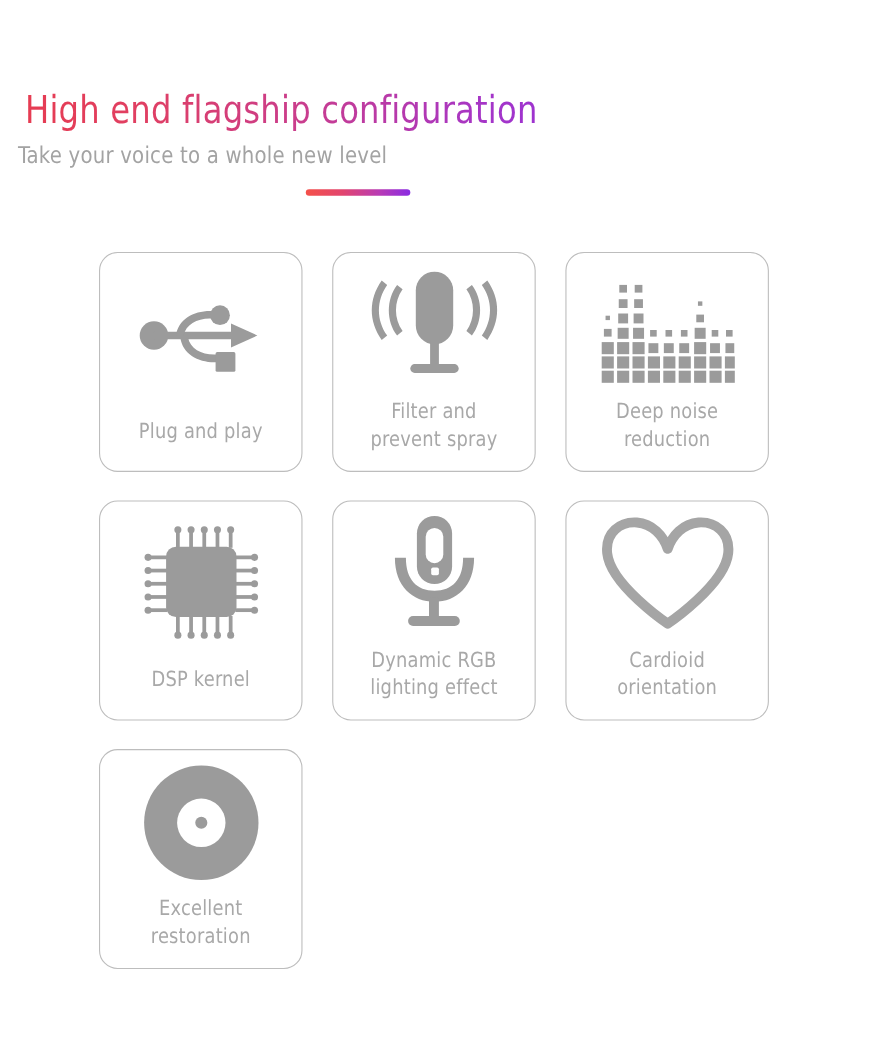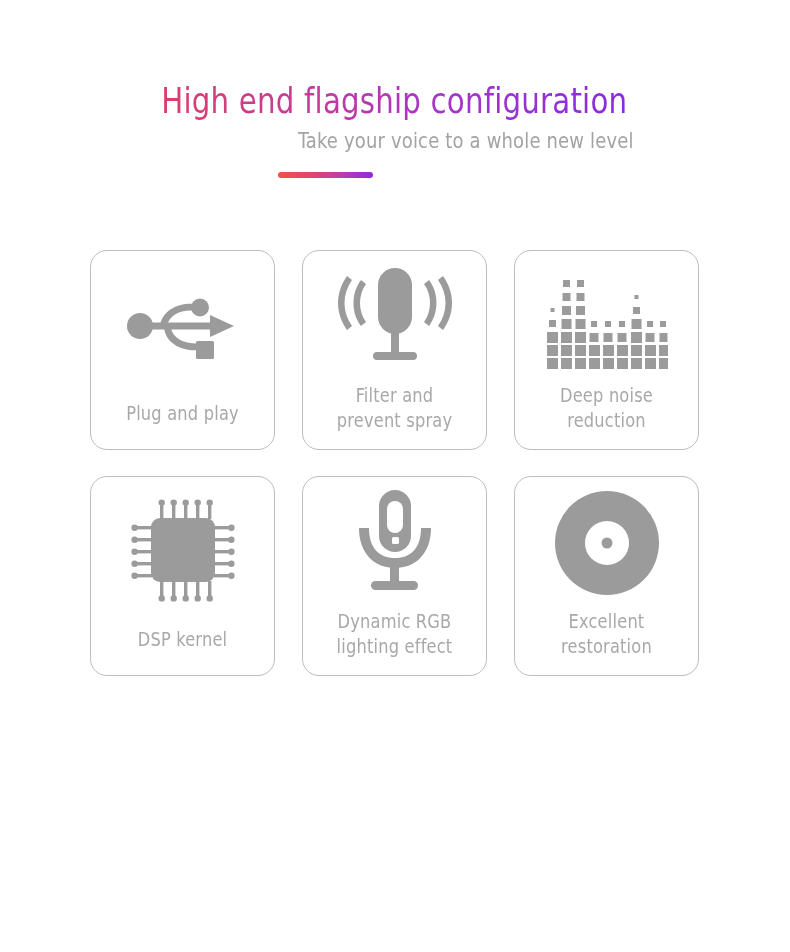--- a/index.html
+++ b/index.html
@@ -4,21 +4,21 @@
 <style>
   html,body{margin:0;padding:0;}
   body{
     width:790px;height:952px;background:#ffffff;
     font-family:"Liberation Sans","DejaVu Sans",sans-serif;
     overflow:hidden;
   }
   .page{position:relative;width:790px;height:952px;}
 
   
-  .header{position:absolute;left:0;top:0;width:650px;text-align:right;}
+  .header{position:absolute;left:0;top:0;width:650px;text-align:left;}
   .title{
     margin:0;padding:0;
     margin-top:80px;
     font-size:35px;
     font-weight:400;
     letter-spacing:0.2px;
     line-height:42px;
     font-family:"DejaVu Sans Condensed","Liberation Sans Narrow","Liberation Sans",sans-serif;
     background:linear-gradient(90deg,#e63c52 0%,#e03f63 18%,#c93d8e 42%,#a435c9 70%,#8a2be2 100%);
     -webkit-background-clip:text;
@@ -38,21 +38,21 @@
     font-family:"DejaVu Sans Condensed","Liberation Sans Narrow","Liberation Sans",sans-serif;
     transform:scaleX(0.95);
   }
   .rule{
     width:95px;height:6px;margin:18px auto 0 auto;border-radius:3px;
     background:linear-gradient(90deg,#f4504a 0%,#e2456e 35%,#b93bb4 70%,#8a2be2 100%);
   }
 
   
   .grid{
-    position:absolute;left:90px;top:250px;
+    position:absolute;left:90px;top:229px;
     width:612px;
     display:grid;
     grid-template-columns:repeat(3,185px);
     grid-template-rows:repeat(3,200px);
     column-gap:27px;
     row-gap:26px;
   }
   .card{
     position:relative;
     box-sizing:border-box;
@@ -283,20 +283,35 @@
             <rect x="42" y="13" width="16" height="32" rx="8"></rect>
             <rect x="47" y="49" width="7" height="7" rx="1.6"></rect>
           </g>
         </svg>
       </div>
       <div class="card-label">Dynamic RGB
 lighting effect</div>
     </div>
 
 
+    <div class="card">
+      <div class="icon-wrap">
+        <svg width="124" height="104" viewBox="0 0 124 104">
+          <path class="strokeg" stroke-width="9" stroke-linejoin="round" stroke-linecap="round" d="M62 97
+                   C62 97, 10 62, 7 33
+                   C5 14, 19 4, 34 5
+                   C48 6, 58 17, 62 29
+                   C66 17, 76 6, 90 5
+                   C105 4, 119 14, 117 33
+                   C114 62, 62 97, 62 97 Z"></path>
+        </svg>
+      </div>
+      <div class="card-label">Cardioid
+orientation</div>
+    </div>
 
     <div class="card">
       <div class="icon-wrap">
         <svg width="106" height="106" viewBox="0 0 106 106">
           <circle class="fillg" cx="53" cy="53" r="52"></circle>
           <circle cx="53" cy="53" r="22" fill="#ffffff"></circle>
           <circle class="fillg" cx="53" cy="53" r="5.5"></circle>
         </svg>
       </div>
       <div class="card-label">Excellent

